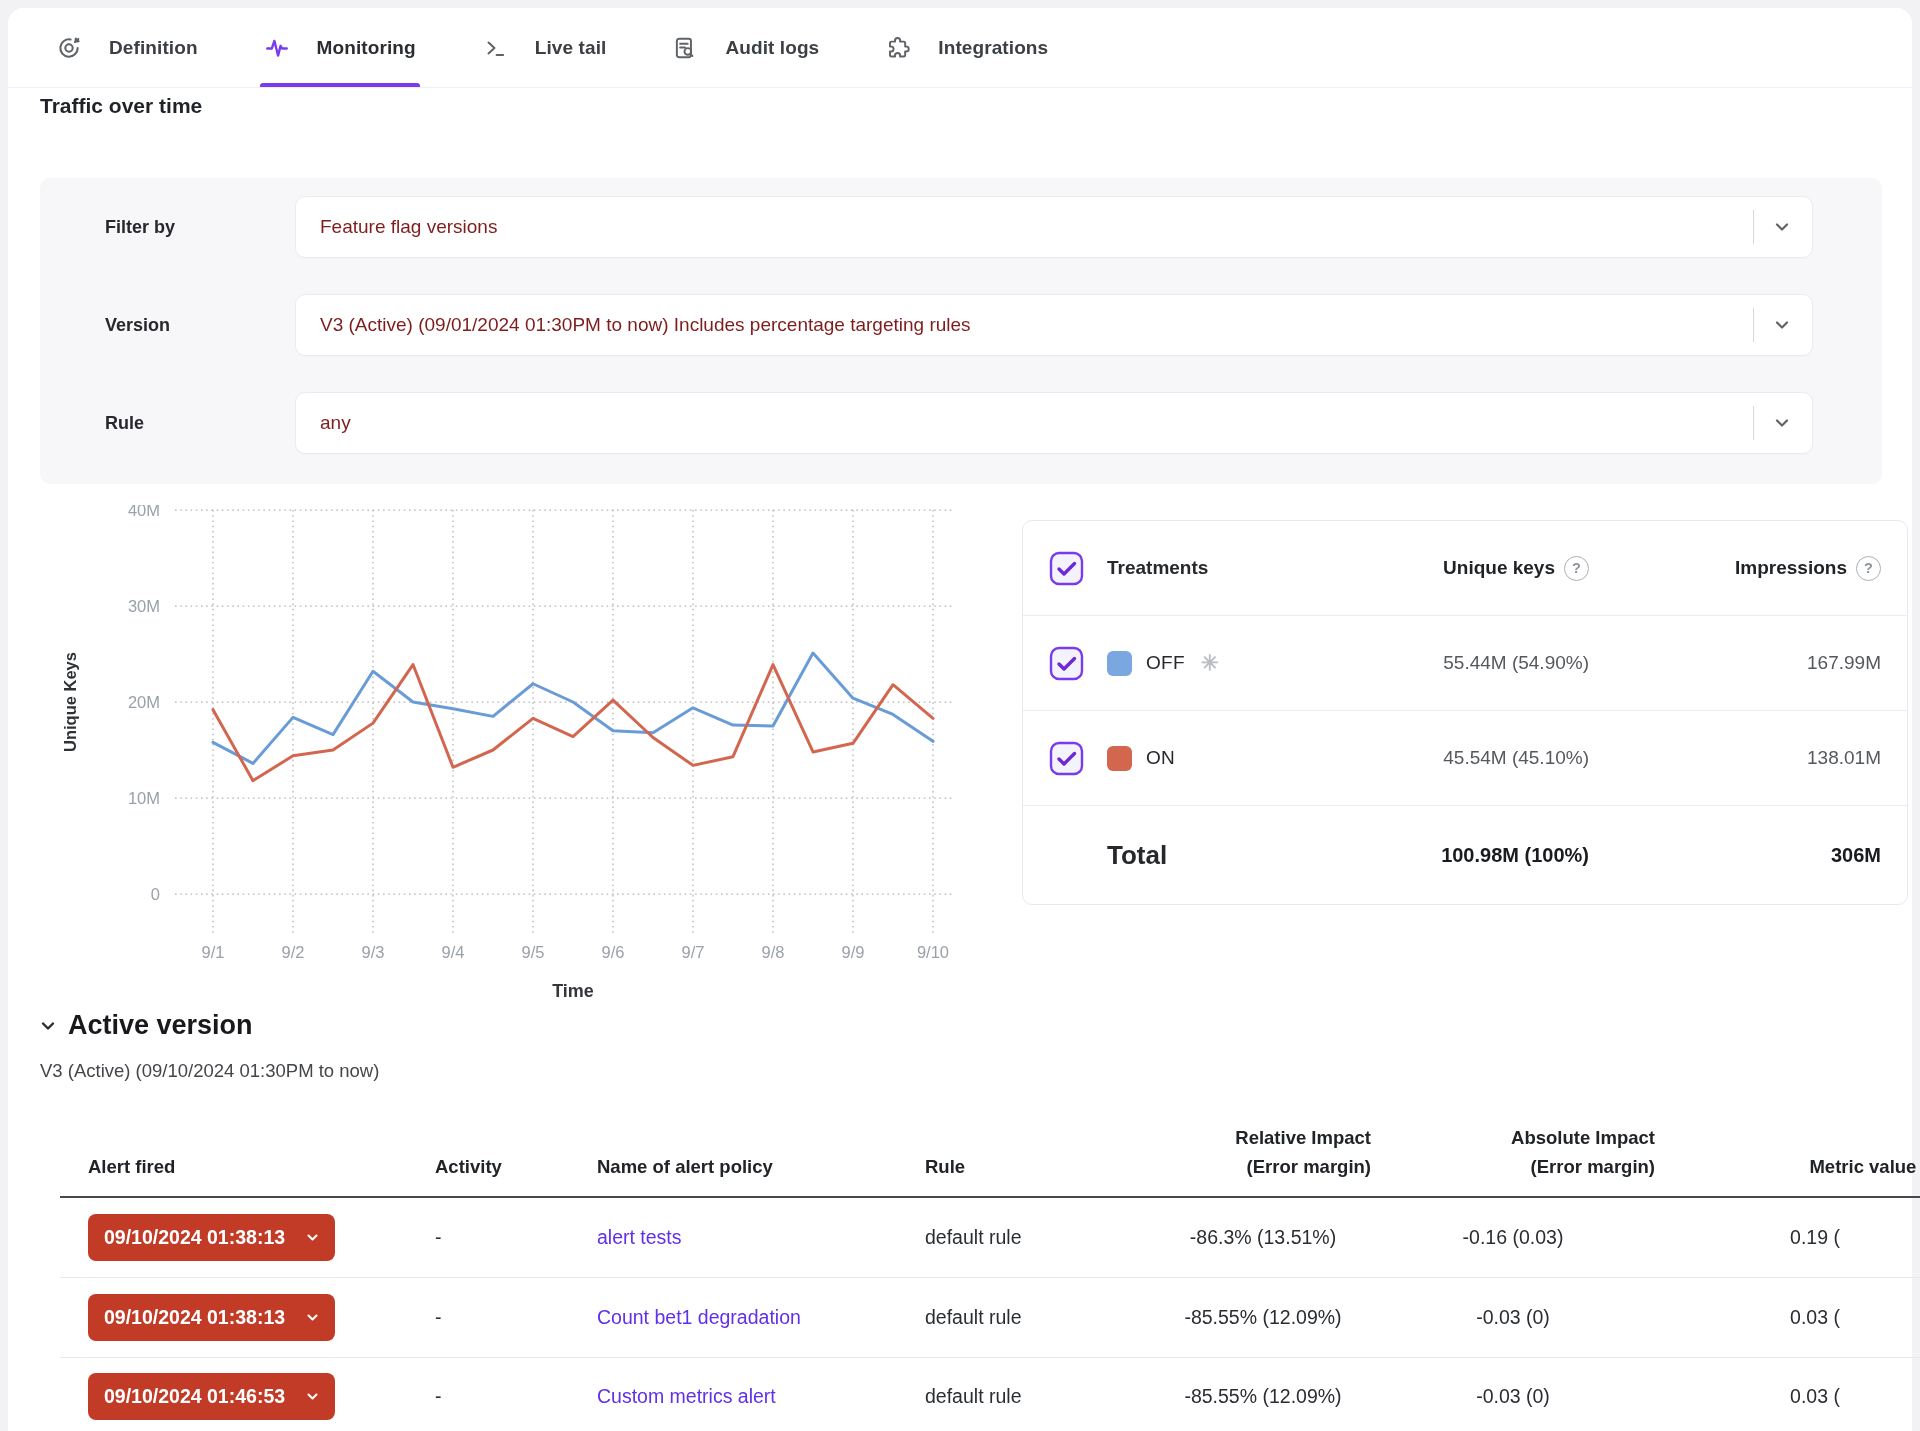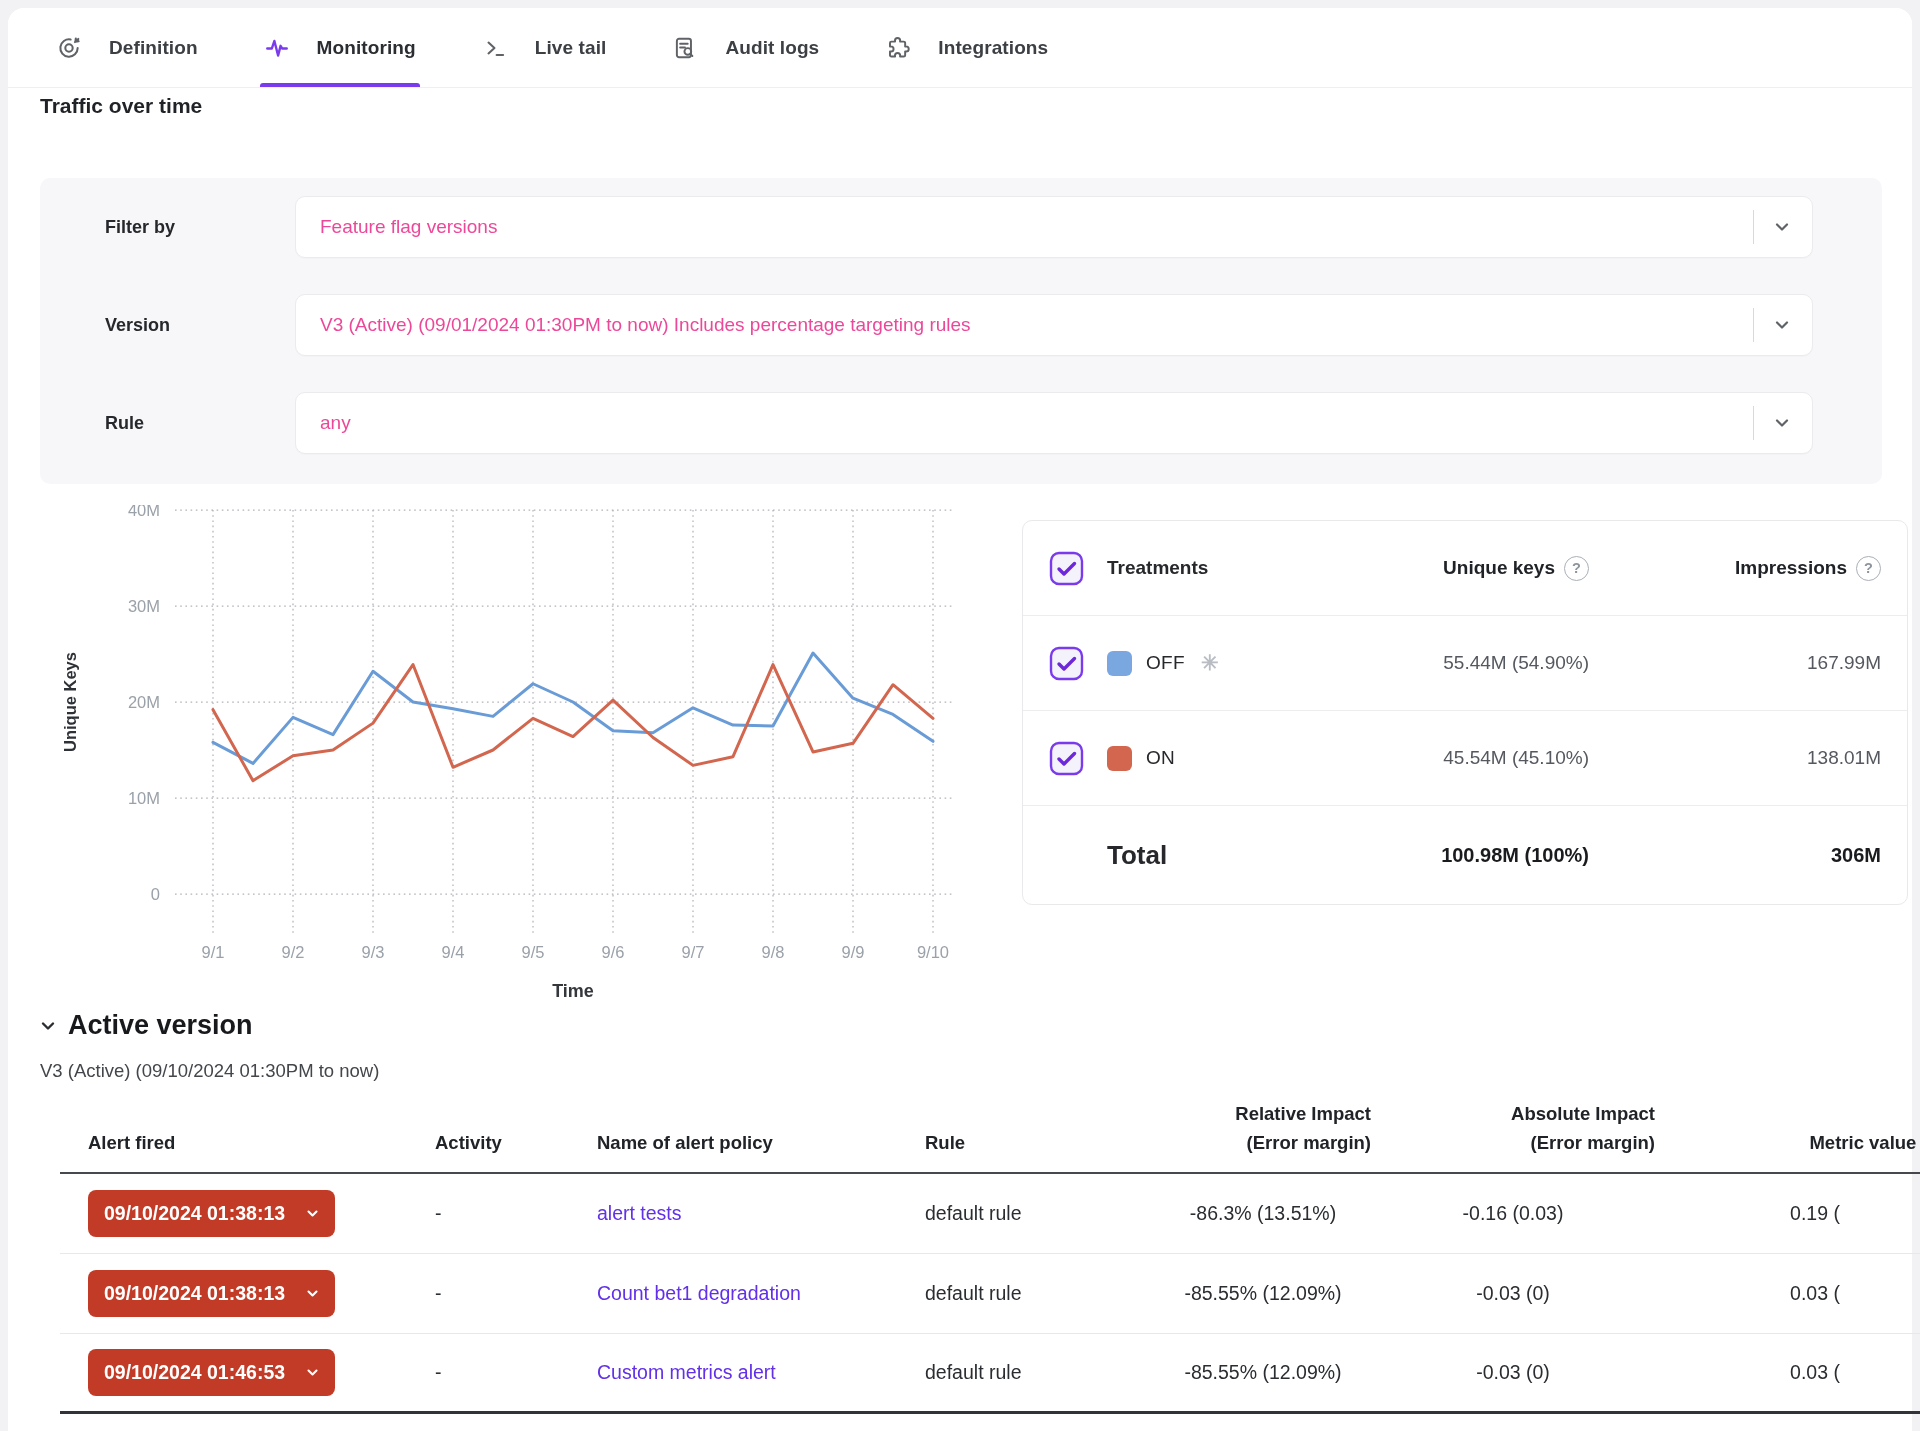--- a/index.html
+++ b/index.html
@@ -15,21 +15,21 @@
   .ticon { width:26px; height:26px; display:block; }
 
   
   .sect-title { position:absolute; left:40px; top:94px; font-size:21px; font-weight:700; color:#1f2226; }
 
   
   .filter-panel { position:absolute; left:40px; top:178px; width:1842px; height:306px; background:#f7f7f9; border-radius:10px; padding:18px 69px 0 65px; }
   .frow { display:flex; align-items:center; height:62px; margin-bottom:36px; }
   .frow .flabel { width:190px; font-size:18px; font-weight:700; color:#26282c; flex:none; }
   .combo { flex:1; height:62px; background:#fff; border:1px solid #ebebee; border-radius:10px; display:flex; align-items:center; padding:0 0 0 24px; cursor:pointer; box-shadow:0 1px 1px rgba(20,20,40,.02); }
-  .combo .cval { flex:1; font-size:19px; color:#ec4899; white-space:nowrap; overflow:hidden; }
+  .combo .cval { flex:1; font-size:19px; color:#7f1d1d; white-space:nowrap; overflow:hidden; }
   .combo .sep { width:1px; height:34px; background:#d8d9de; margin:0 18px 0 12px; }
   .combo .chev { width:40px; display:flex; align-items:center; justify-content:flex-start; }
 
   
   .chart-wrap { position:absolute; left:60px; top:505px; width:910px; height:500px; }
 
   
   .treat-card { position:absolute; left:1022px; top:520px; width:886px; height:385px; background:#fff; border:1px solid #e9e9ec; border-radius:10px; overflow:hidden; }
   .trow { display:grid; grid-template-columns:58px 270px 1fr 292px; align-items:center; padding:0 26px; height:95px; border-bottom:1px solid #ededf0; }
   .trow.total { height:98px; border-bottom:none; }
@@ -48,21 +48,21 @@
 
   
   .av-head { position:absolute; left:38px; top:1010px; display:flex; align-items:center; gap:10px; cursor:pointer; }
   .av-head .av-title { font-size:27px; font-weight:700; color:#17191c; }
   .av-sub { position:absolute; left:40px; top:1060px; font-size:18.5px; color:#43464b;text-align:right; }
 
   
   .alerts { position:absolute; left:60px; top:1100px; width:1900px; }
   .agrid { display:grid; grid-template-columns:347px 162px 328px 230px 216px 284px 320px; padding-left:28px; }
   .ahead { align-items:end; padding-bottom:15px; border-bottom:2px solid #45484d; }
-  .ahead .hc { font-size:18.5px; font-weight:700; color:#202327; line-height:1.55; }
+  .ahead .hc { font-size:18.5px; font-weight:700; color:#202327; line-height:1.55;margin-top:24px; }
   .ahead .hr { text-align:right; }
   .arow { align-items:center; height:80px; border-bottom:1px solid #e8e8eb; font-size:19.5px; color:#2a2d31; }
   .arow:last-child { border-bottom:3px solid #303338; }
   .cell-r { text-align:center; }
   .badge { display:inline-flex; align-items:center; gap:20px; background:#c23b27; color:#fff; font-weight:700; font-size:19.5px; border-radius:8px; padding:12px 15px 12px 16px; cursor:pointer; white-space:nowrap; }
   .policy-link { color:#6130e8; cursor:pointer; text-decoration:none; }
 </style>
 </head>
 <body>
 

